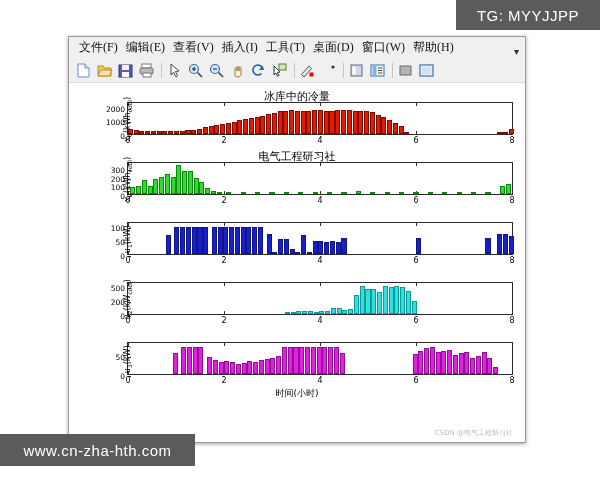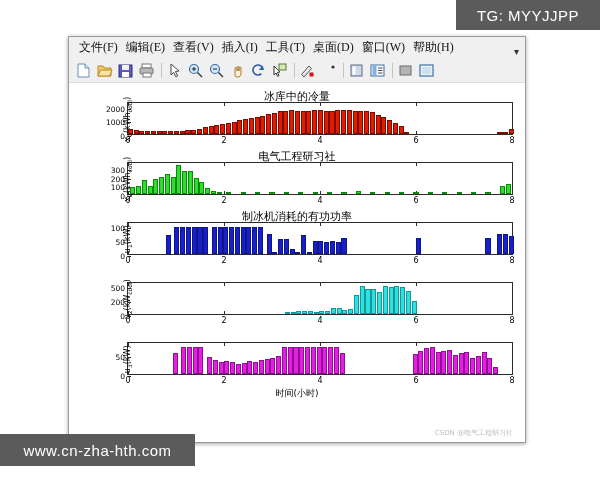--- a/index.html
+++ b/index.html
@@ -380,21 +380,20 @@
             <div class="bar" style="left: 81.8438%; width: 1.3125%; height: 0.868421px; background: rgb(47, 221, 47); border: 0.6px solid rgb(10, 138, 10);"></div>
             <div class="bar" style="left: 85.5938%; width: 1.3125%; height: 1.04211px; background: rgb(47, 221, 47); border: 0.6px solid rgb(10, 138, 10);"></div>
             <div class="bar" style="left: 89.3438%; width: 1.3125%; height: 2.25789px; background: rgb(47, 221, 47); border: 0.6px solid rgb(10, 138, 10);"></div>
             <div class="bar" style="left: 93.0938%; width: 1.3125%; height: 0.868421px; background: rgb(47, 221, 47); border: 0.6px solid rgb(10, 138, 10);"></div>
             <div class="bar" style="left: 96.8438%; width: 1.3125%; height: 8.25px; background: rgb(47, 221, 47); border: 0.6px solid rgb(10, 138, 10);"></div>
             <div class="bar" style="left: 98.3438%; width: 1.3125%; height: 10.4211px; background: rgb(47, 221, 47); border: 0.6px solid rgb(10, 138, 10);"></div>
           </div>
         </div>
       </div>
       <div class="subplot" style="top: 126px; height: 57px;">
-        <div class="sp-title">制冰机消耗的有功功率</div>
         <div class="axes" style="left: 58px; right: 12px; top: 13px; height: 33px;">
           <div class="ylabel" style="left: -48px; top: 10.5px; width: 96px; text-align: center;">u<sub>1</sub>(kW)</div>
           <div class="ytick" style="bottom: auto; top: 33px;">0</div>
           <div class="ytickmark" style="top: 33px;"></div>
           <div class="ytick" style="bottom: auto; top: 19.0169px;">50</div>
           <div class="ytickmark" style="top: 19.0169px;"></div>
           <div class="ytick" style="bottom: auto; top: 5.0339px;">100</div>
           <div class="ytickmark" style="top: 5.0339px;"></div>
           <div class="xtick" style="left: 0%;">0</div>
           <div class="xtickmark" style="left: 0%;"></div>

